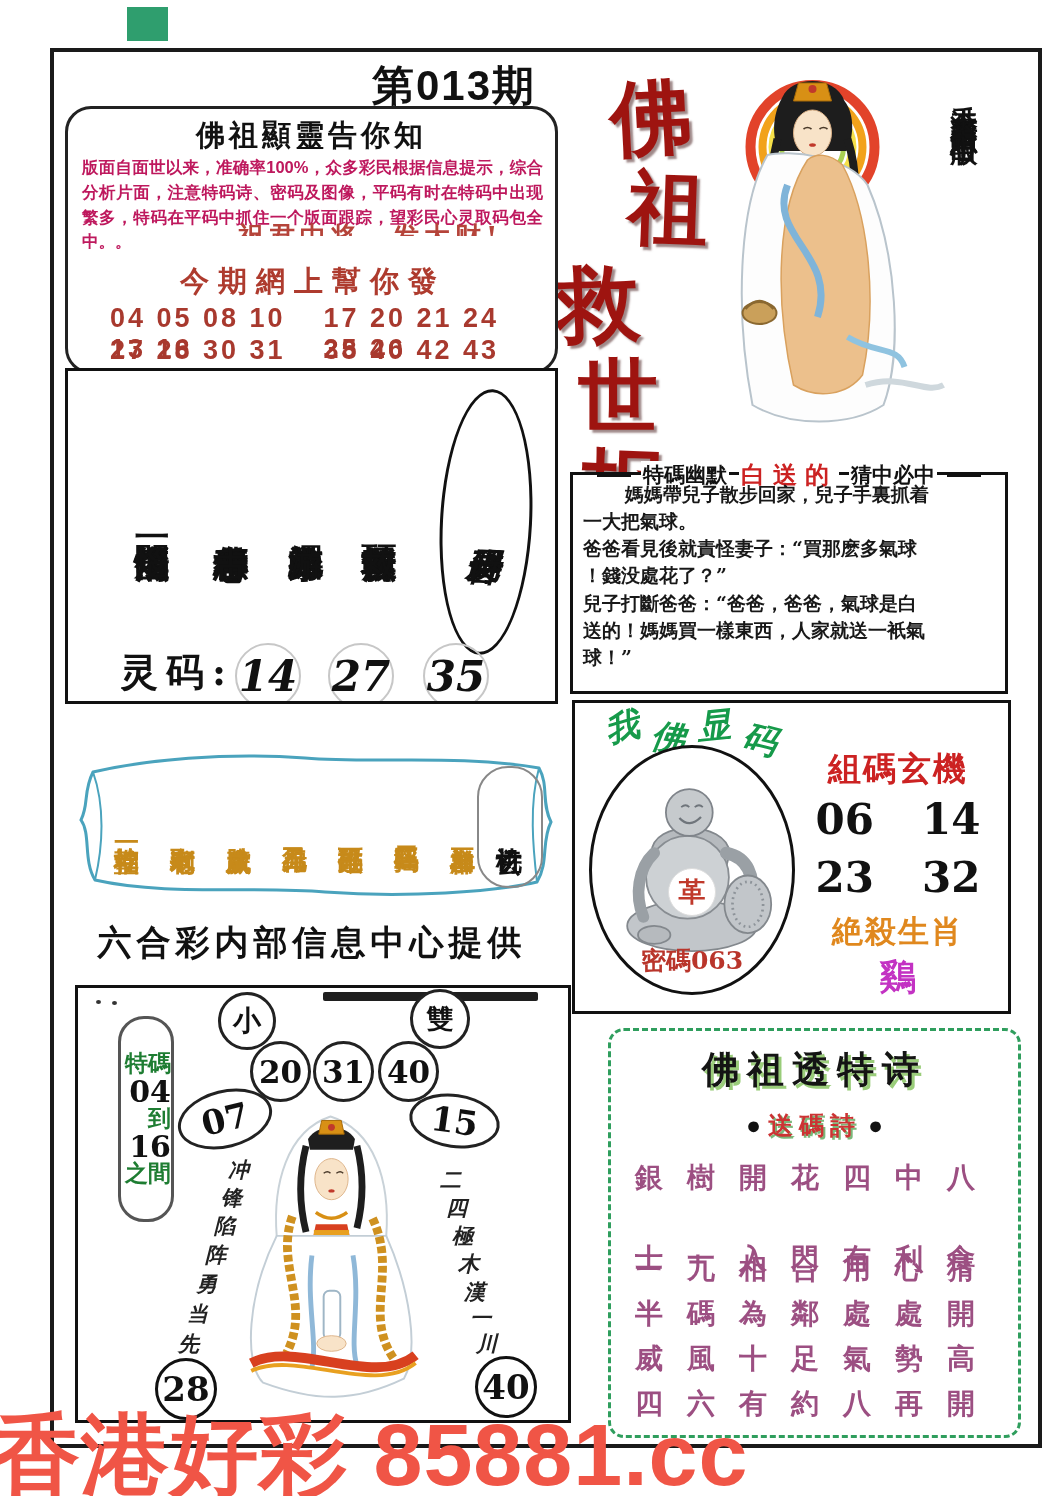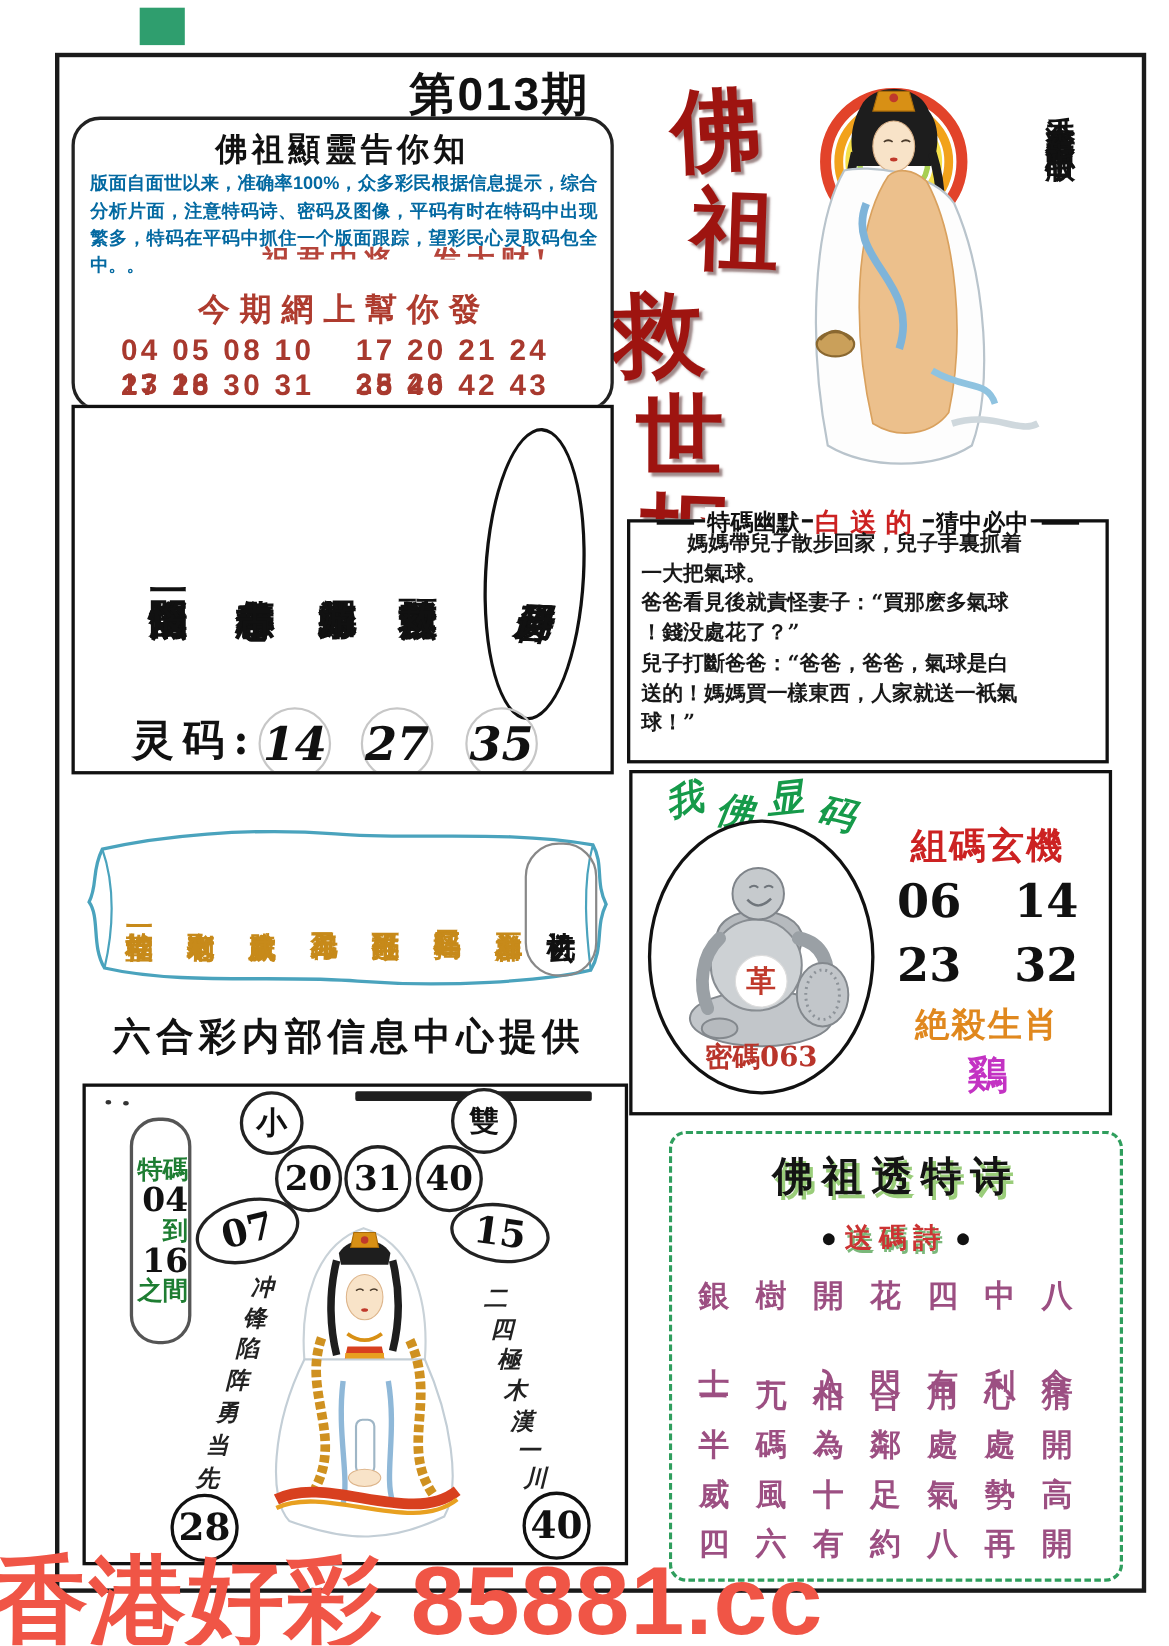--- a/index.html
+++ b/index.html
@@ -7,21 +7,21 @@
         font-family:"Liberation Sans",sans-serif;color:#111;}
   .abs{position:absolute;}
   .vtext{writing-mode:vertical-rl;text-orientation:upright;}
   
   .frame{left:50px;top:48px;width:984px;height:1392px;border:4px solid #1a1a1a;}
   .corner-mark{left:127px;top:7px;width:41px;height:34px;background:#2f9e6e;}
   .issue-title{left:372px;top:58px;width:200px;font-size:42px;font-weight:900;letter-spacing:2px;}
   
   .topbox{left:65px;top:106px;width:487px;height:262px;border:3px solid #222;border-radius:26px;overflow:hidden;background:#fff;}
   .topbox-title{left:0;right:0;top:7px;text-align:center;font-size:29px;font-weight:900;letter-spacing:4px;}
-  .topbox-body{left:14px;right:12px;top:46px;font-size:16.5px;line-height:1.5;font-weight:600;text-align:justify;color:#0369a1;}
+  .topbox-body{left:14px;right:12px;top:46px;font-size:16.5px;line-height:1.5;font-weight:600;text-align:justify;color:#be185d;}
   .erased-wish{left:170px;top:110px;width:320px;height:17px;overflow:hidden;}
   .erased-wish span{display:block;font-size:26px;font-weight:900;color:#b5443a;letter-spacing:5px;font-family:"DejaVu Serif",serif;}
   .slogan{left:100px;top:153px;width:290px;text-align:center;font-size:29px;font-weight:900;color:#ae3b2e;letter-spacing:9px;font-family:"DejaVu Serif",serif;}
   .numrow{left:20px;right:18px;display:flex;justify-content:space-between;font-size:27px;font-weight:800;color:#a8392e;letter-spacing:3px;margin-left:22px;}
   .numrow1{top:194px;} .numrow2{top:226px;}
   
   .poembox{left:65px;top:368px;width:487px;height:330px;border:3px solid #111;overflow:hidden;background:#fff;}
   .pcol{top:16px;width:44px;height:262px;font-size:35px;font-weight:900;line-height:1;text-align:center;}
   .pc0{left:58px;} .pc1{left:137px;} .pc2{left:212px;} .pc3{left:285px;}
   .poem-oval{left:372px;top:18px;width:86px;height:260px;border:3px solid #111;border-radius:50%;
@@ -30,21 +30,21 @@
   .lingma-label{left:52px;top:276px;font-size:38px;font-weight:900;font-family:"DejaVu Serif",serif;letter-spacing:8px;}
   .lcirc{top:272px;width:62px;height:62px;border:2px solid #c7c7c7;border-radius:50%;display:flex;align-items:center;justify-content:center;
          font-size:42px;font-weight:900;font-style:italic;font-family:"DejaVu Serif",serif;}
   .lc0{left:167px;} .lc1{left:260px;} .lc2{left:355px;}
   
   .banner{left:75px;top:742px;width:482px;height:165px;}
   .xcol{top:22px;width:34px;height:128px;font-size:25px;font-weight:900;color:#c78a1a;line-height:1.05;text-align:center;font-family:"DejaVu Serif",serif;}
   .x0{left:30px;}.x1{left:86px;}.x2{left:142px;}.x3{left:198px;}.x4{left:254px;}.x5{left:310px;}.x6{left:366px;}
   .xuanji-oval{left:402px;top:24px;width:62px;height:118px;border:2px solid #888;border-radius:31px;display:flex;align-items:center;justify-content:center;}
   .xuanji-oval div{font-size:26px;font-weight:900;font-family:"DejaVu Serif",serif;}
-  .provider{left:92px;top:920px;width:440px;text-align:right;font-size:34px;font-weight:900;letter-spacing:5px;font-family:"DejaVu Serif",serif;}
+  .provider{left:92px;top:920px;width:440px;text-align:center;font-size:34px;font-weight:900;letter-spacing:5px;font-family:"DejaVu Serif",serif;}
   
   .chartbox{left:75px;top:985px;width:490px;height:432px;border:3px solid #111;background:#fff;}
   .smudge{left:245px;top:4px;width:215px;height:9px;background:#1f1f1f;border-radius:2px;}
   .dot{width:5px;height:4px;background:#333;border-radius:50%;}
   .capsule{left:40px;top:28px;width:50px;height:200px;border:3px solid #555;border-radius:26px;
            display:flex;flex-direction:column;align-items:flex-end;justify-content:center;line-height:1.04;}
   .capsule .g{color:#1e7d32;font-size:23px;font-weight:900;}
   .capsule .b{color:#111;font-size:30px;font-weight:900;font-family:"DejaVu Serif",serif;}
   .ccirc{border:3px solid #222;border-radius:50%;display:flex;align-items:center;justify-content:center;background:#fff;}
   .small-circle{left:140px;top:4px;width:52px;height:52px;font-size:28px;font-weight:800;}

